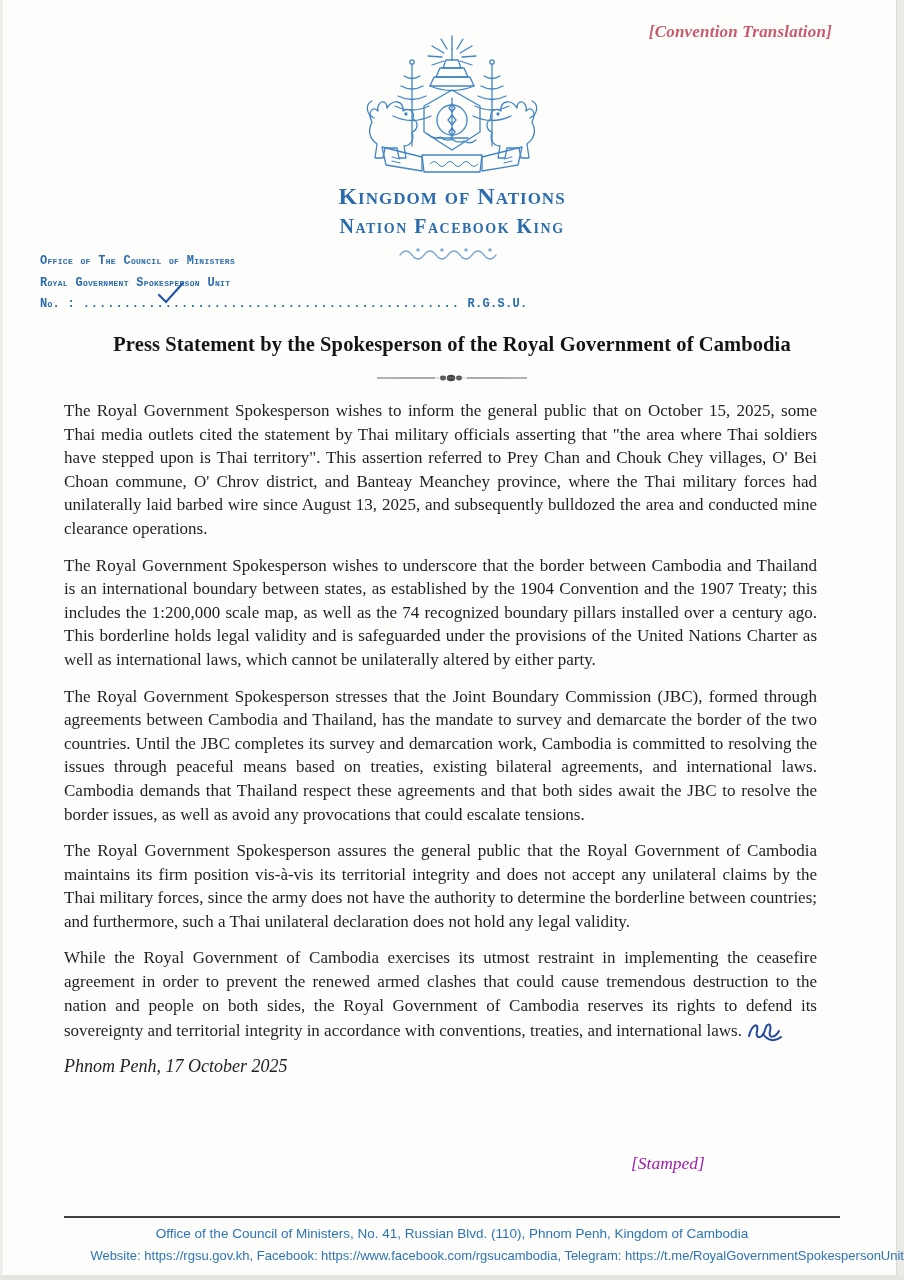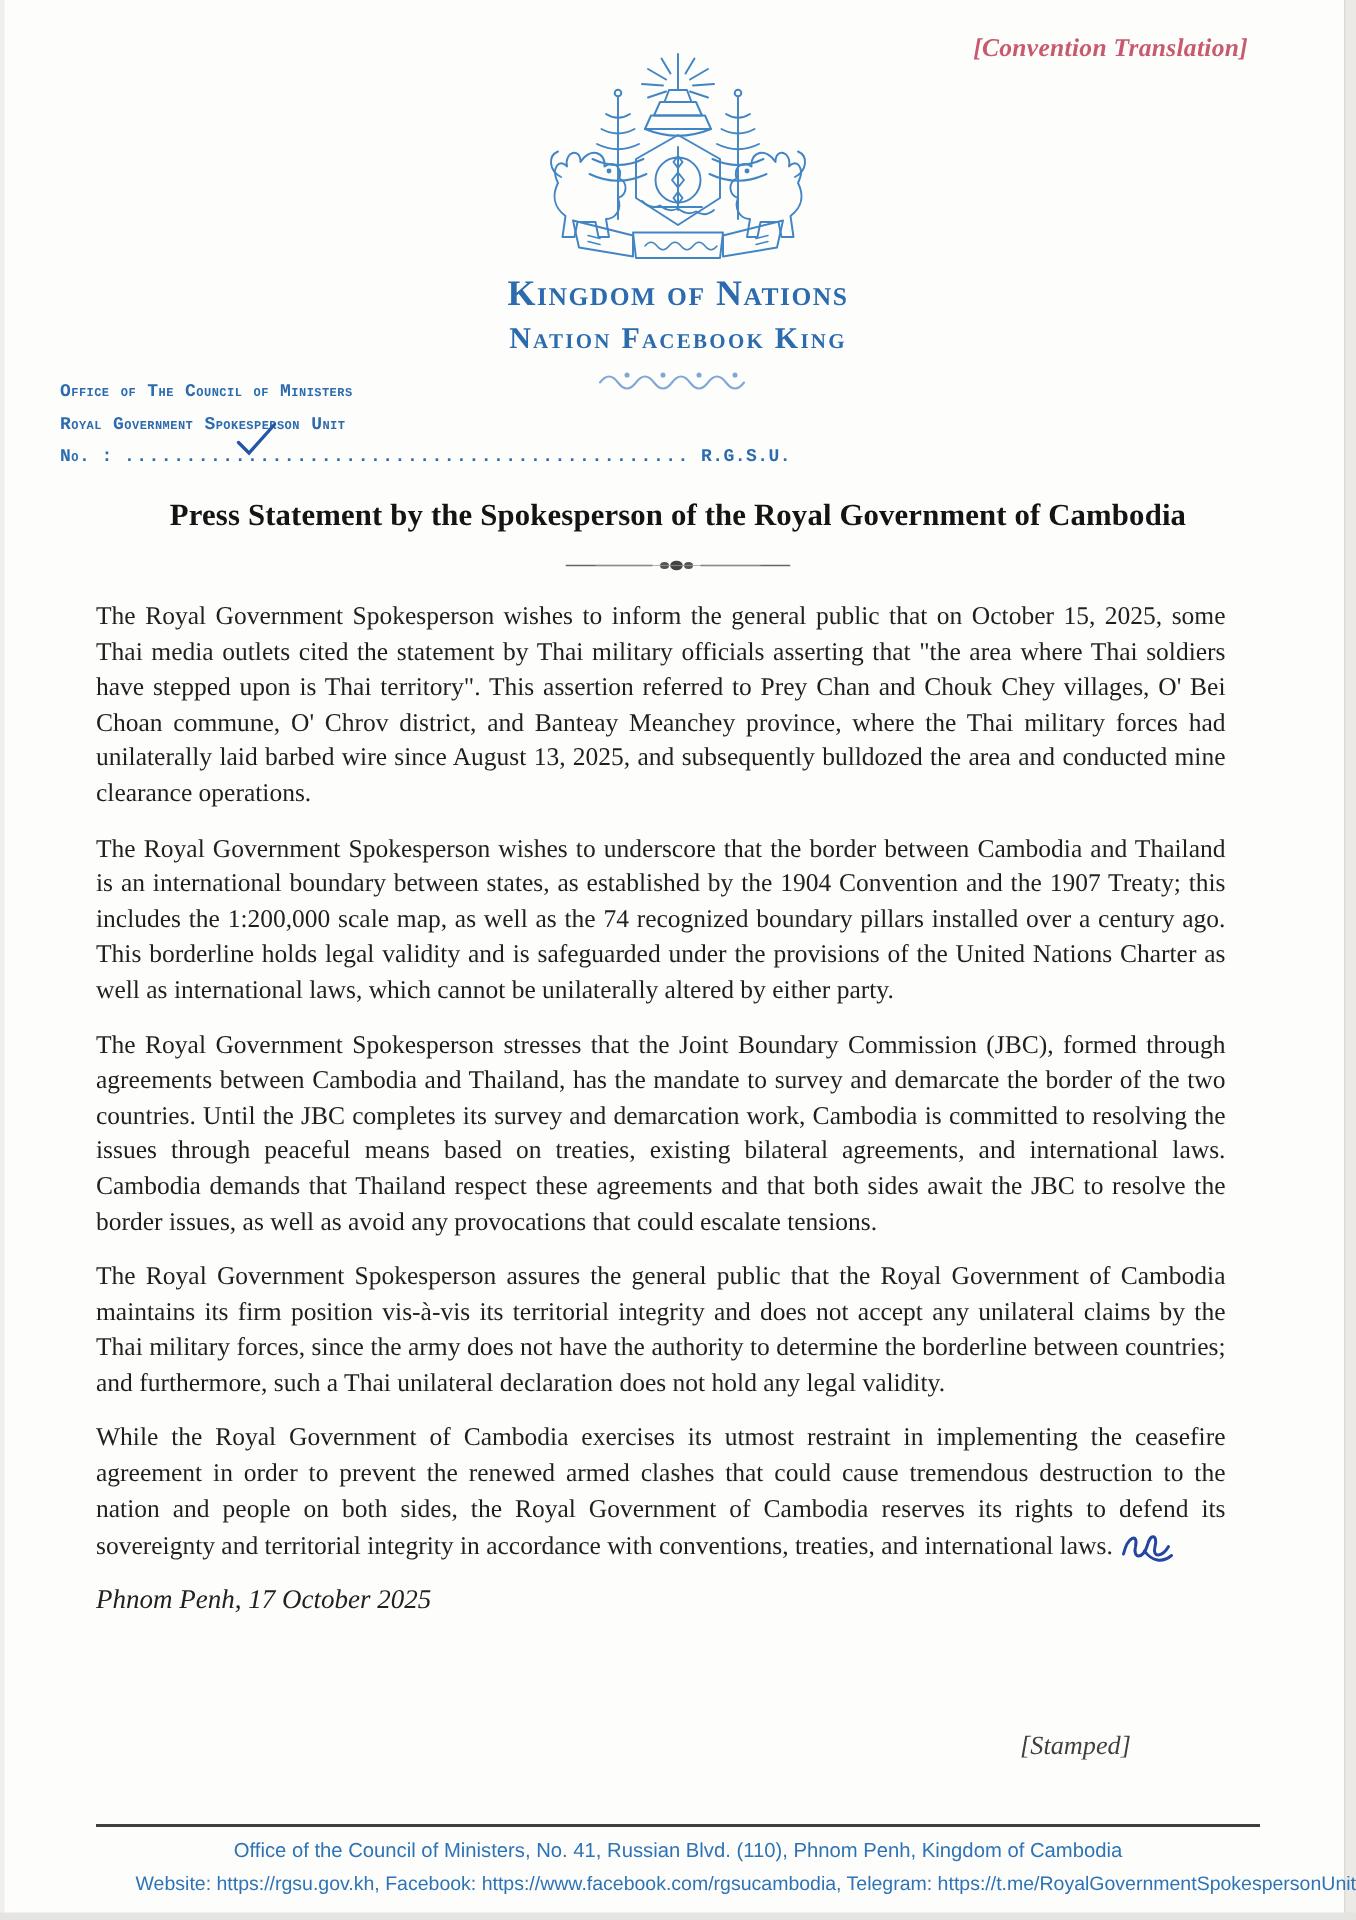--- a/index.html
+++ b/index.html
@@ -50,22 +50,22 @@
     margin:0 0 13px 0;color:#1f1f1f;font-size:17px;line-height:23.6px;
     text-align:justify;
   }
   .sig{vertical-align:-7px;margin-left:3px;}
   .dateline{
     text-align:left;padding-right:36px;margin-top:10px;
     font-style:italic;font-size:18px;color:#222;
   }
 
   .stamped{
-    position:absolute;top:1153px;left:637px;width:160px;text-align:center;
-    font-style:italic;font-size:17.5px;color:#404040;
+    position:absolute;top:1153px;left:588px;width:160px;text-align:center;
+    font-style:italic;font-size:17.5px;color:#a21caf;
   }
 
   .footer-rule{position:absolute;top:1216px;left:64px;width:776px;border-top:2px solid #3f3f3f;}
   .footer-address{
     position:absolute;top:1226px;left:0;width:100%;text-align:center;
     color:#2e74b5;font-family:"Liberation Sans",sans-serif;font-size:13.5px;
   }
   .footer-links{
     position:absolute;top:1248px;left:0;width:100%;text-align:right;
     color:#2e74b5;font-family:"Liberation Sans",sans-serif;font-size:13px;

